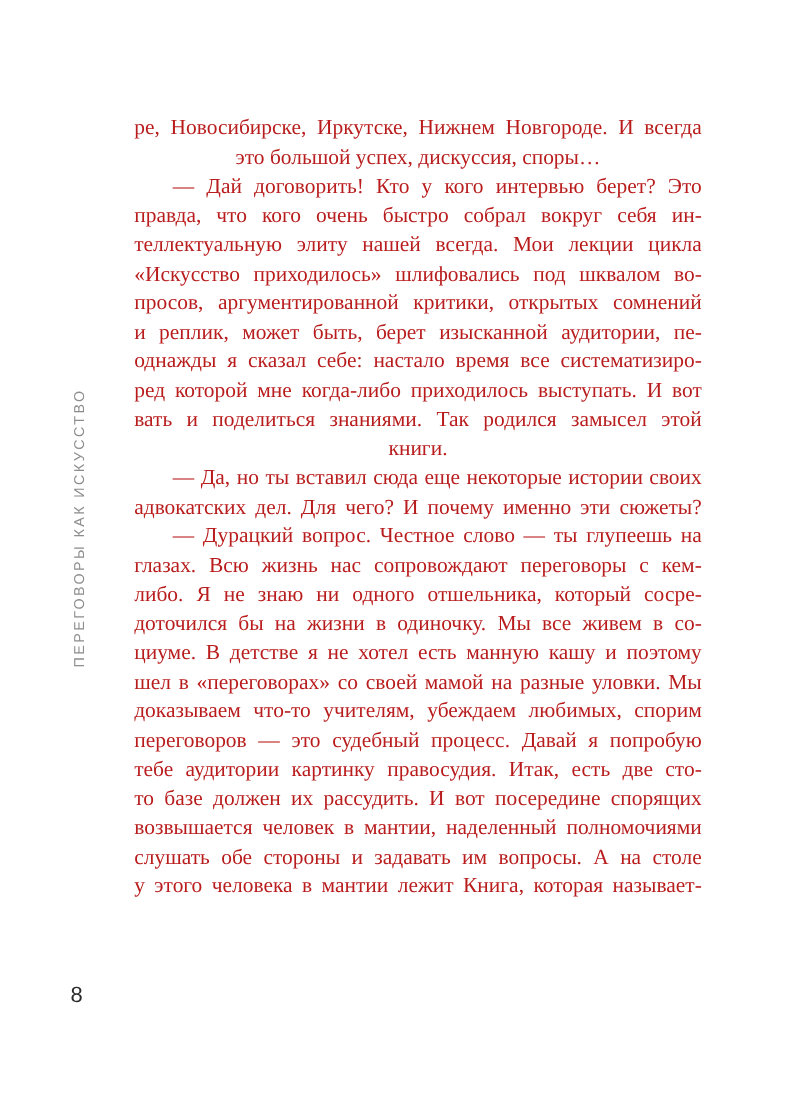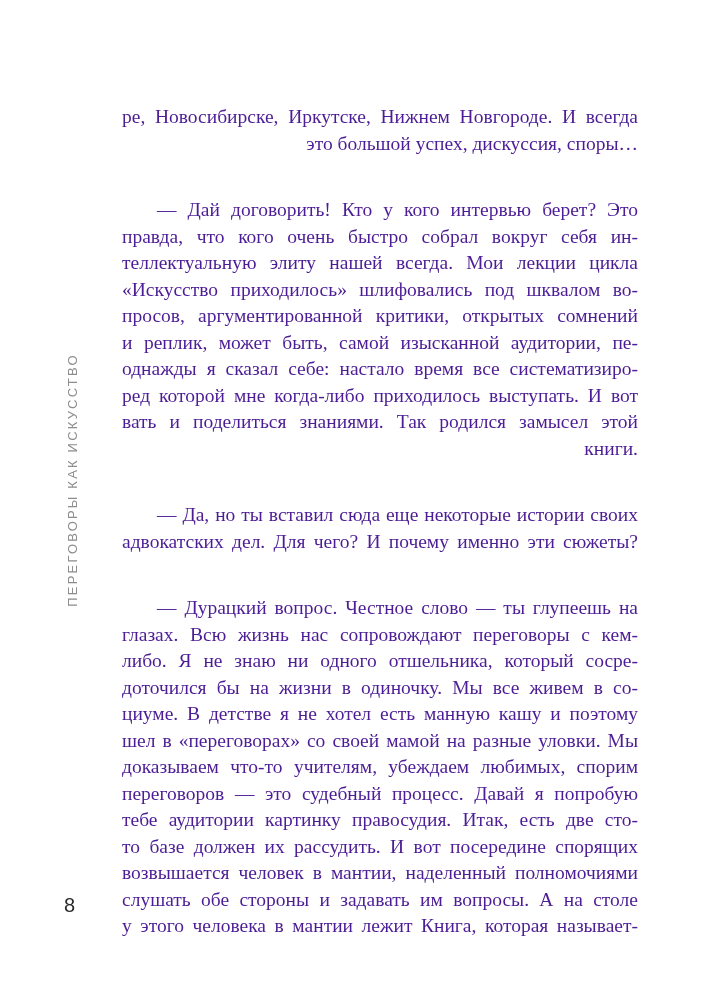--- a/index.html
+++ b/index.html
@@ -21,30 +21,29 @@
     top: 104px;
     width: 516px;
     font-size: 19.5px;
     line-height: 26.5px;
     color: #1e1e1e;
   }
   .line {
     height: 26.5px;
     overflow: hidden;
     white-space: nowrap;
-    text-align: right;
+    text-align: center;
   }
   .line.j {
     white-space: normal;
     text-align: justify;
     text-align-last: justify;
   }
   .line.ind {
     padding-left: 35px;
-    margin-top: 40px;
   }
   .line.j.ind {
     box-sizing: border-box;
   }
   .vertical-title {
     position: absolute;
     left: 72px;
     top: 480px;
     transform: translate(-50%, -50%) rotate(-90deg);
     white-space: nowrap;
@@ -63,29 +62,29 @@
     font-size: 20px;
     color: #2b2b2b;
   }
 </style>
 </head>
 <body>
 
 <div class="page" style="background: rgb(255, 255, 255);">
   <div class="vertical-title" style="color: rgb(141, 141, 141);">ПЕРЕГОВОРЫ КАК ИСКУССТВО</div>
 
-  <div class="body-text" style="color: #4c1d95;">
+  <div class="body-text" style="color: #b91c1c;">
       <div class="line j">ре, Новосибирске, Иркутске, Нижнем Новгороде. И всегда</div>
       <div class="line">это большой успех, дискуссия, споры…</div>
       <div class="line j ind">— Дай договорить! Кто у кого интервью берет? Это</div>
       <div class="line j">правда, что кого очень быстро собрал вокруг себя ин-</div>
       <div class="line j">теллектуальную элиту нашей всегда. Мои лекции цикла</div>
       <div class="line j">«Искусство приходилось» шлифовались под шквалом во-</div>
       <div class="line j">просов, аргументированной критики, открытых сомнений</div>
-      <div class="line j">и реплик, может быть, самой изысканной аудитории, пе-</div>
+      <div class="line j">и реплик, может быть, берет изысканной аудитории, пе-</div>
       <div class="line j">однажды я сказал себе: настало время все систематизиро-</div>
       <div class="line j">ред которой мне когда-либо приходилось выступать. И вот</div>
       <div class="line j">вать и поделиться знаниями. Так родился замысел этой</div>
       <div class="line">книги.</div>
       <div class="line j ind">— Да, но ты вставил сюда еще некоторые истории своих</div>
       <div class="line j">адвокатских дел. Для чего? И почему именно эти сюжеты?</div>
       <div class="line j ind">— Дурацкий вопрос. Честное слово — ты глупеешь на</div>
       <div class="line j">глазах. Всю жизнь нас сопровождают переговоры с кем-</div>
       <div class="line j">либо. Я не знаю ни одного отшельника, который сосре-</div>
       <div class="line j">доточился бы на жизни в одиночку. Мы все живем в со-</div>

